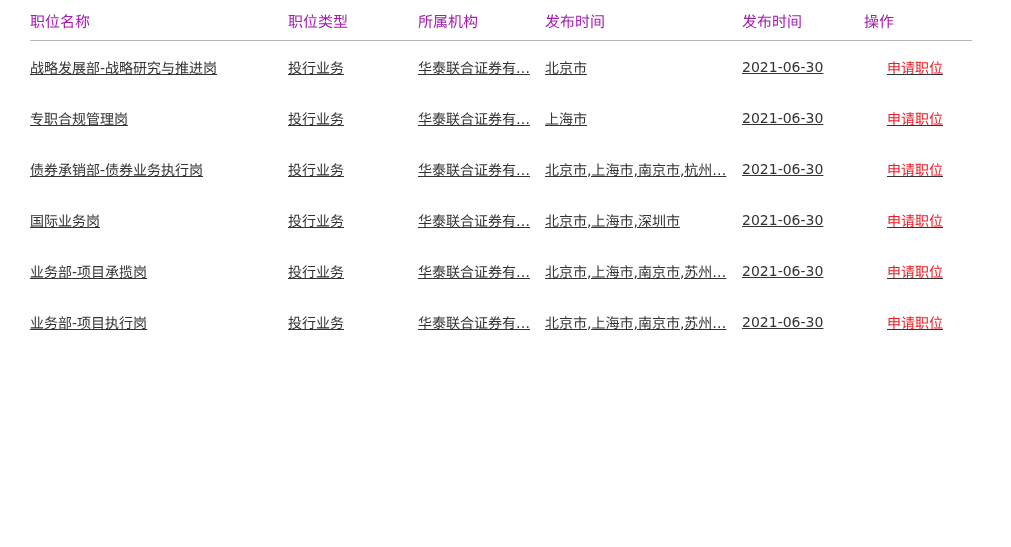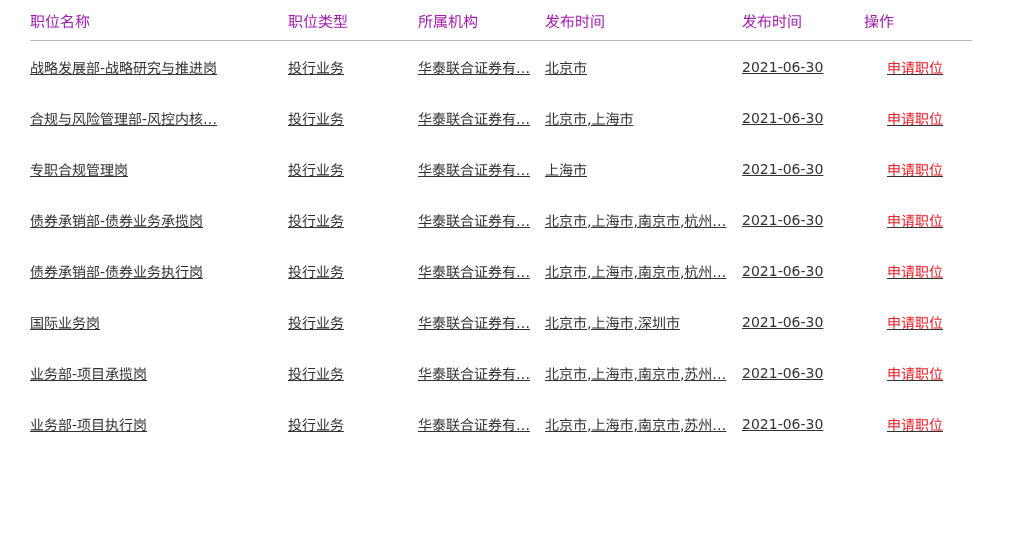--- a/index.html
+++ b/index.html
@@ -105,40 +105,24 @@
     <tbody id="table-body">
         <tr>
           <td class="col-name">战略发展部-战略研究与推进岗</td>
           <td class="col-type">投行业务</td>
           <td class="col-org">华泰联合证券有…</td>
           <td class="col-loc">北京市</td>
           <td class="col-date">2021-06-30</td>
           <td class="col-action"><a class="apply-link" style="color: rgb(236, 28, 36);">申请职位</a></td>
         </tr>
         <tr>
-          <td class="col-name">合规与风险管理部-风控内核…</td>
-          <td class="col-type">投行业务</td>
-          <td class="col-org">华泰联合证券有…</td>
-          <td class="col-loc">北京市,上海市</td>
-          <td class="col-date">2021-06-30</td>
-          <td class="col-action"><a class="apply-link" style="color: rgb(236, 28, 36);">申请职位</a></td>
-        </tr>
-        <tr>
           <td class="col-name">专职合规管理岗</td>
           <td class="col-type">投行业务</td>
           <td class="col-org">华泰联合证券有…</td>
           <td class="col-loc">上海市</td>
-          <td class="col-date">2021-06-30</td>
-          <td class="col-action"><a class="apply-link" style="color: rgb(236, 28, 36);">申请职位</a></td>
-        </tr>
-        <tr>
-          <td class="col-name">债券承销部-债券业务承揽岗</td>
-          <td class="col-type">投行业务</td>
-          <td class="col-org">华泰联合证券有…</td>
-          <td class="col-loc">北京市,上海市,南京市,杭州…</td>
           <td class="col-date">2021-06-30</td>
           <td class="col-action"><a class="apply-link" style="color: rgb(236, 28, 36);">申请职位</a></td>
         </tr>
         <tr>
           <td class="col-name">债券承销部-债券业务执行岗</td>
           <td class="col-type">投行业务</td>
           <td class="col-org">华泰联合证券有…</td>
           <td class="col-loc">北京市,上海市,南京市,杭州…</td>
           <td class="col-date">2021-06-30</td>
           <td class="col-action"><a class="apply-link" style="color: rgb(236, 28, 36);">申请职位</a></td>

